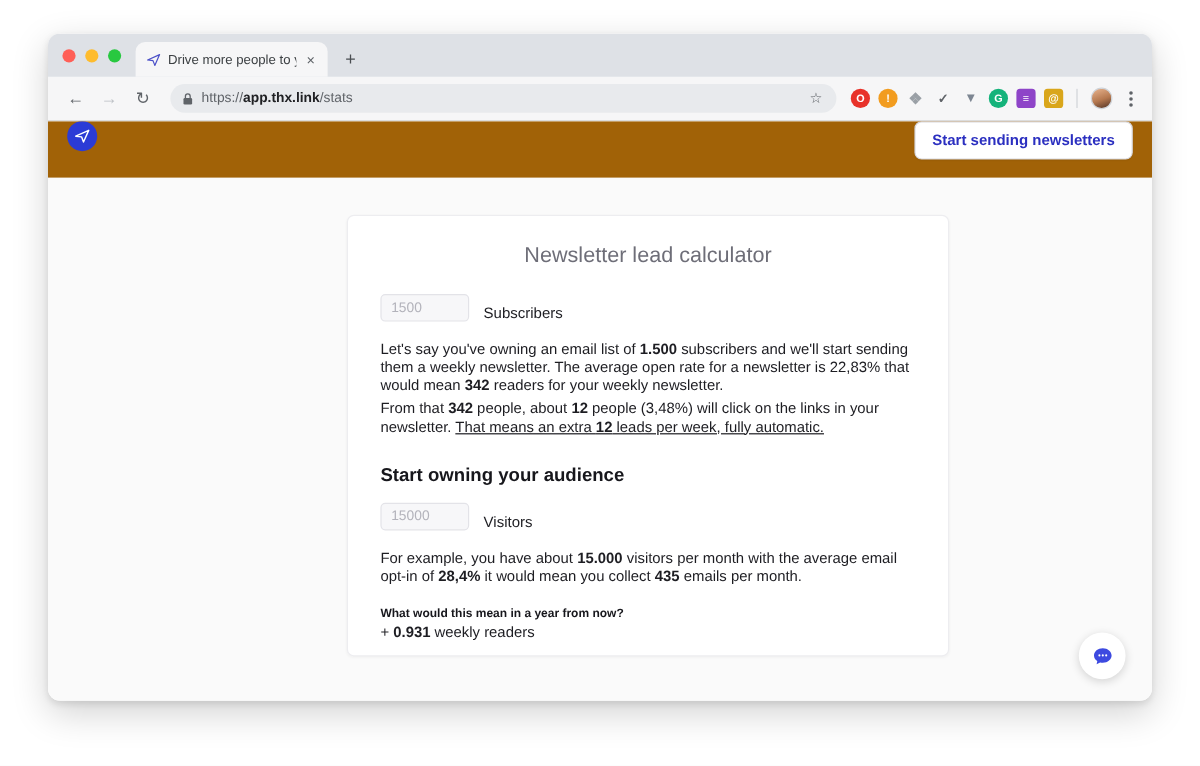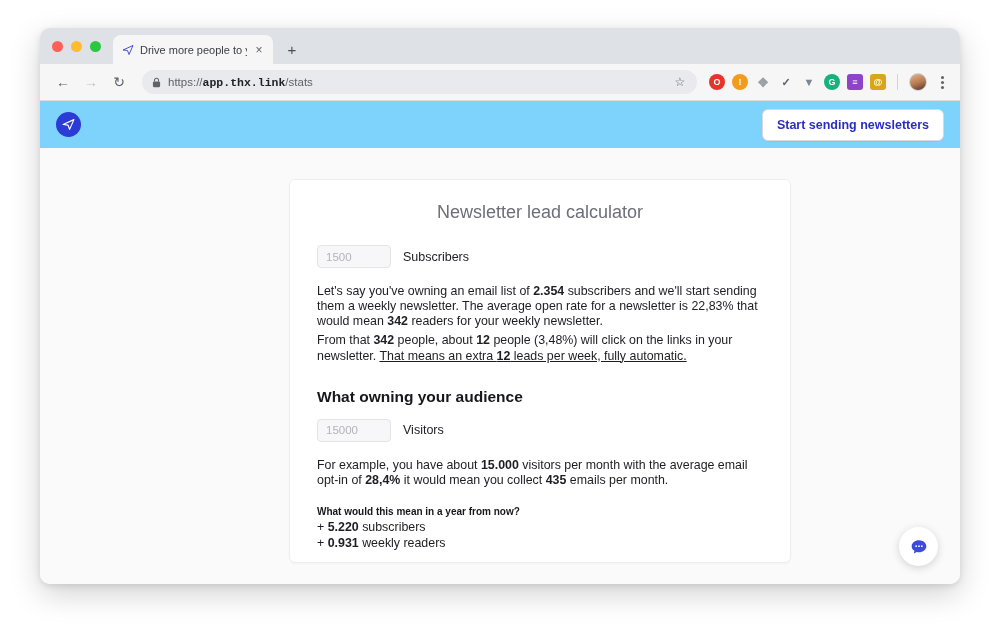--- a/index.html
+++ b/index.html
@@ -146,21 +146,21 @@
     position: relative;
     flex: 0 0 9px;
   }
   .url {
     flex: 1 1 auto;
     white-space: nowrap;
     overflow: hidden;
     color: #5f6368;
     font-size: 11.5px;
   }
-  .url b { color: #202124; font-weight: bold; font-family: Liberation Mono, monospace; }
+  .url b { color: #202124; font-weight: bold; }
   .omni-star { flex: 0 0 14px; color: #5f6368; font-size: 12px; text-align: center;}
 
   .ext-icons {
     display: flex;
     align-items: center;
     gap: 7px;
     padding-left: 2px;
   }
   .ext {
     width: 16px;
@@ -201,23 +201,23 @@
 
   
   .page {
     flex: 1 1 auto;
     background: #fafafa;
     position: relative;
     overflow: hidden;
   }
   .site-header {
     height: 47px;
-    background: #7dd3fc;
-    display: flex;
-    align-items: center;
+    background: #a16207;
+    display: flex;
+    align-items: flex-start;
     justify-content: space-between;
     padding: 0 16px;
   }
   .logo {
     width: 25px;
     height: 25px;
     border-radius: 50%;
     background: #2b3bd6;
     display: flex;
     align-items: center;
@@ -254,21 +254,21 @@
     margin: 2px 0 22px 0;
   }
   h2.section {
     font-size: 15.5px;
     color: #17171c;
     margin: 0 0 13px 0;
     font-weight: bold;
   }
   .field-row {
     display: flex;
-    align-items: center;
+    align-items: flex-end;
     gap: 12px;
     margin-bottom: 16px;
   }
   .field {
     width: 74px;
     height: 23px;
     border: 1px solid #e3e3e8;
     border-radius: 4px;
     background: #f7f7f9;
     color: #b3b3bb;
@@ -389,44 +389,43 @@
     <div class="card">
       <div class="card-title">Newsletter lead calculator</div>
 
 
       <div class="field-row">
         <input class="field" type="text" placeholder="1500" style="">
         <span class="field-label">Subscribers</span>
       </div>
 
       <p class="body">
-        <span>Let's say you've owning an email list of </span><b>2.354</b><span> subscribers and we'll start sending them a weekly newsletter. The average open rate for a newsletter is 22,83% that would mean </span><b>342</b><span> readers for your weekly newsletter.</span>
+        <span>Let's say you've owning an email list of </span><b>1.500</b><span> subscribers and we'll start sending them a weekly newsletter. The average open rate for a newsletter is 22,83% that would mean </span><b>342</b><span> readers for your weekly newsletter.</span>
       </p>
 
       <p class="body">
         <span>From that </span><b>342</b><span> people, about </span><b>12</b><span> people (3,48%) will click on the links in your newsletter. </span><span class="underline"><span>That means an extra </span><b>12</b><span> leads per week, fully automatic.</span></span>
       </p>
 
       <div class="spacer-lg"></div>
 
-      <h2 class="section">What owning your audience</h2>
+      <h2 class="section">Start owning your audience</h2>
 
       <div class="field-row">
         <input class="field" type="text" placeholder="15000" style="">
         <span class="field-label">Visitors</span>
       </div>
 
       <p class="body">
         <span>For example, you have about </span><b>15.000</b><span> visitors per month with the average email opt-in of </span><b>28,4%</b><span> it would mean you collect </span><b>435</b><span> emails per month.</span>
       </p>
 
       <div style="height:14px"></div>
 
       <p class="mean-head">What would this mean in a year from now?</p>
-      <p class="mean-line"><span>+ </span><b>5.220</b><span> subscribers</span></p>
       <p class="mean-line"><span>+ </span><b>0.931</b><span> weekly readers</span></p>
 
     </div>
 
     <div class="chat-bubble">
       <svg width="20" height="20" viewBox="0 0 24 24">
         <path d="M12 3.8c-4.9 0-8.8 3.2-8.8 7.2 0 2.3 1.3 4.3 3.3 5.6l-.7 3.3 3.5-1.8c.9.2 1.8.3 2.7.3 4.9 0 8.8-3.2 8.8-7.2S16.9 3.8 12 3.8z" fill="#3d4ae0"></path>
         <circle cx="8.6" cy="11" r="1.05" fill="#ffffff"></circle>
         <circle cx="12" cy="11" r="1.05" fill="#ffffff"></circle>
         <circle cx="15.4" cy="11" r="1.05" fill="#ffffff"></circle>

